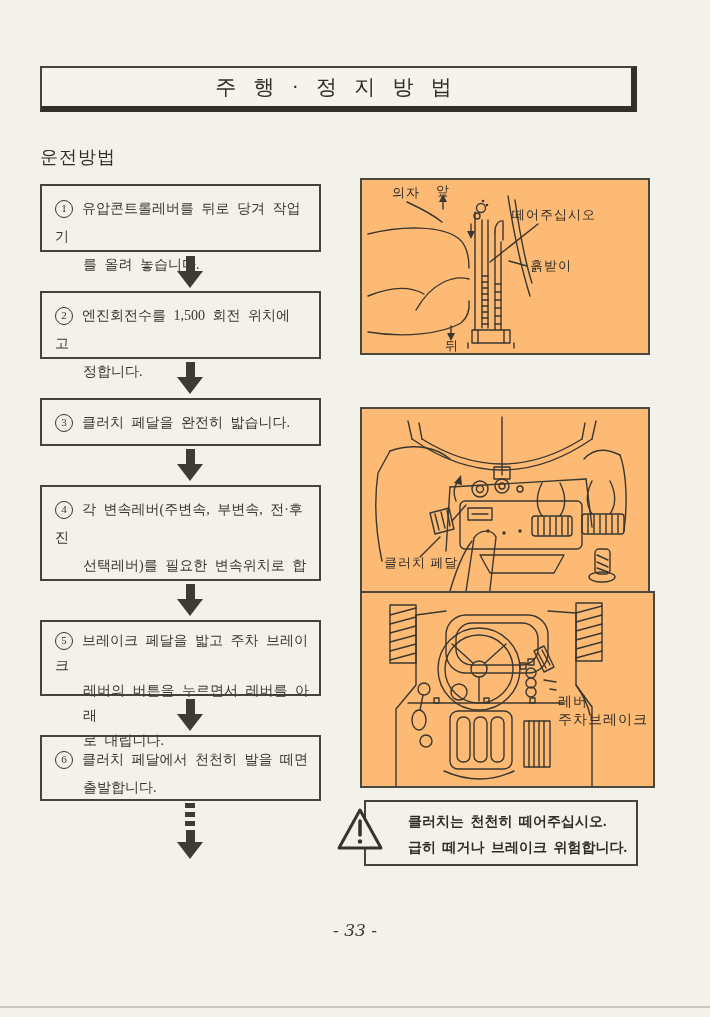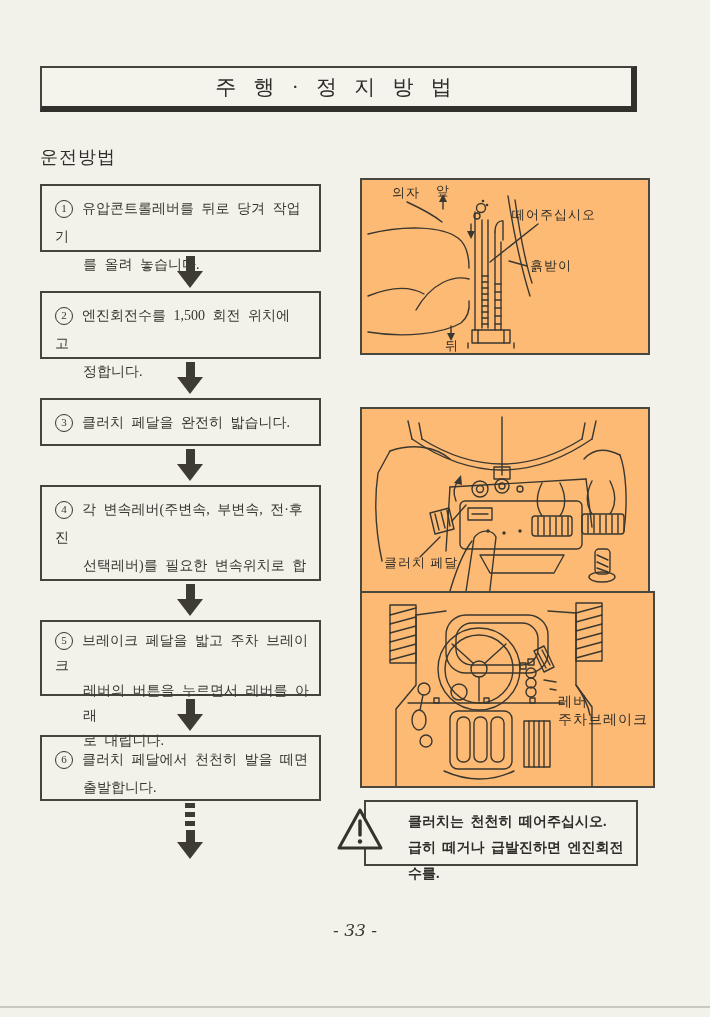--- a/index.html
+++ b/index.html
@@ -298,21 +298,21 @@
       <rect x="166" y="66" width="6" height="6"></rect>
     <path d="M194,89 L182,87 M194,97 L188,96"></path>
     <path d="M214,92 C221,102 226,112 228,122"></path>
   </svg>
   <span class="fig-label" style="left:196px;top:78px;font-size:14px;margin-top:40px;">주차브레이크</span>
   <span class="fig-label" style="left:196px;top:100px;font-size:14px;">레버</span>
 </div>
 
 <div class="abs warn-box">
   <span class="warn-line">클러치는 천천히 떼어주십시오.</span>
-  <span class="warn-line">급히 떼거나 급발진하면 엔진회전수를.</span>
+  <span class="warn-line">급히 떼거나 브레이크 위험합니다.</span>
 </div>
 <svg class="abs" style="left:336px;top:806px;" width="48" height="48" viewBox="0 0 48 48">
   <polygon points="24,4 45,42 3,42" fill="#f3f2ea" stroke="#35332c" stroke-width="3" stroke-linejoin="round"></polygon>
   <line x1="24" y1="15" x2="24" y2="29" stroke="#35332c" stroke-width="3.5" stroke-linecap="round"></line>
   <circle cx="24" cy="35.5" r="2.2" fill="#35332c"></circle>
 </svg>
 
 <div class="abs page-number">- 33 -</div>
 <div class="abs scan-edge-bottom"></div>
 

